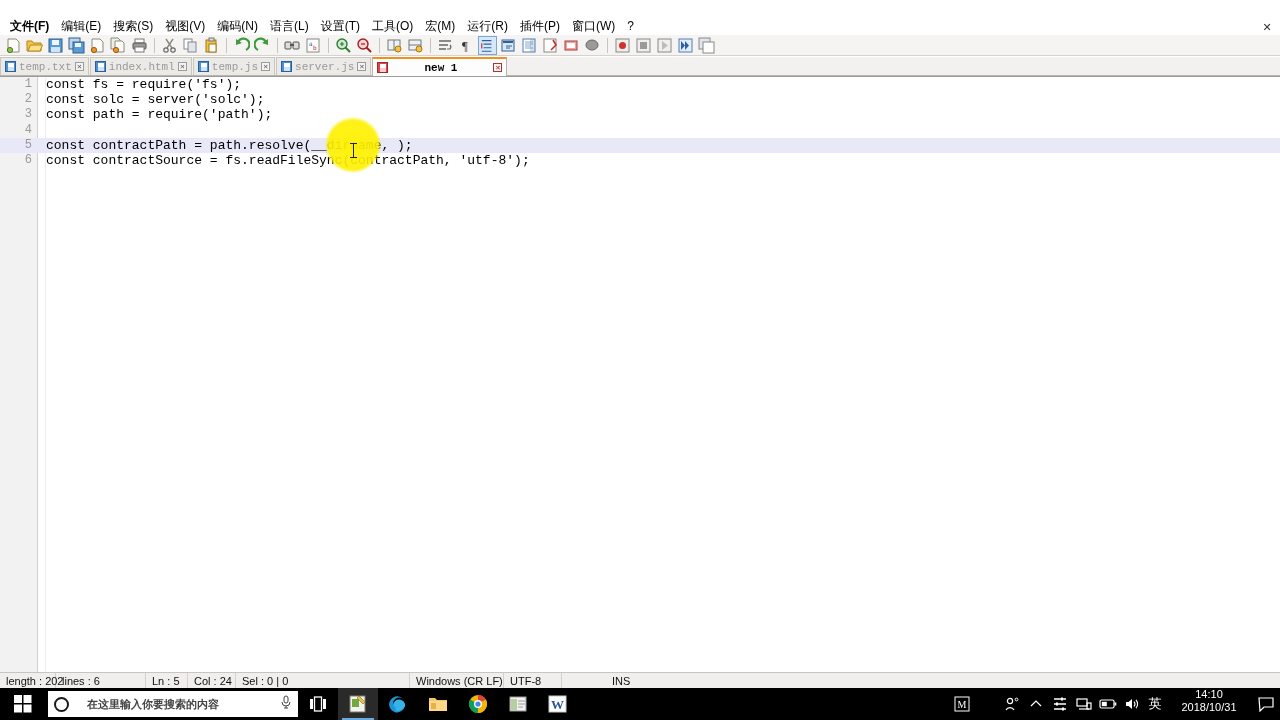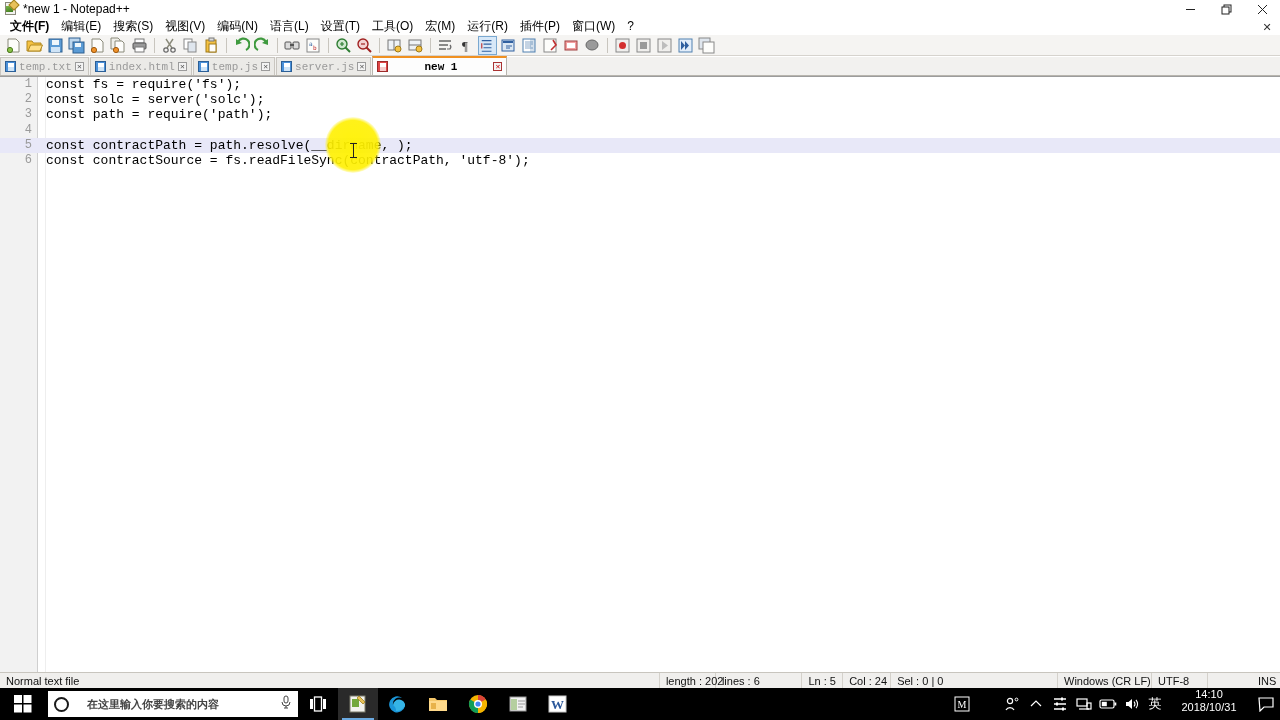--- a/index.html
+++ b/index.html
@@ -73,21 +73,21 @@
   .tb-btn:first-child { margin-left: 4px; }
   .tb-btn.active { background: #d7e8f8; border: 1px solid #7aa8d0; }
   .tb-sep {
     width: 1px; height: 15px; background: #c8c5be; margin: 0 4px; flex: none;
   }
 
   
   .tabbar {
     position: absolute; top: 57px; left: 0; width: 1280px; height: 19px;
     background: #f2f1ef; border-bottom: 1px solid #b8b5ae;
-    display: flex; align-items: flex-end;
+    display: flex; align-items: flex-start;
   }
   .tab {
     height: 18px; display: flex; align-items: center; gap: 3px;
     padding: 0 4px 0 4px; font-size: 11px; color: #9a9a9a;
     font-family: "Liberation Mono", monospace;
     background: #ebeae7; border: 1px solid #c9c6c0; border-bottom: none;
     margin-right: 1px; white-space: nowrap; position: relative;
   }
   .tab .tabicon {
     width: 11px; height: 11px; flex: none; position: relative;
@@ -223,46 +223,20 @@
   .tray-notif {
     width: 28px; height: 32px; display: flex; align-items: center;
     justify-content: center;
   }
 </style>
 </head>
 <body>
 
 <div id="app">
 
-  <div class="titlebar">
-    <div class="title-icon">
-      <div class="pg"></div>
-        <div class="grn"></div>
-        <div class="pen"></div>
-    </div>
-    <div class="title-text">*new 1 - Notepad++</div>
-    <div class="wincontrols">
-      <div class="wc">
-        <svg width="11" height="11" viewBox="0 0 11 11">
-            <rect x="1" y="5" width="9" height="1" fill="#222"></rect>
-          </svg>
-      </div>
-      <div class="wc">
-        <svg width="11" height="11" viewBox="0 0 11 11">
-          <rect x="3" y="1" width="7" height="7" fill="none" stroke="#222" stroke-width="1"></rect>
-          <rect x="1" y="3" width="7" height="7" fill="#fff" stroke="#222" stroke-width="1"></rect>
-        </svg>
-      </div>
-      <div class="wc close">
-        <svg width="11" height="11" viewBox="0 0 11 11">
-          <path d="M1,1 L10,10 M10,1 L1,10" stroke="#222" stroke-width="1" fill="none"></path>
-        </svg>
-      </div>
-    </div>
-  </div>
 
   <div class="menubar">
     <div class="menu-item">文件(F)</div>
     <div class="menu-item">编辑(E)</div>
     <div class="menu-item">搜索(S)</div>
     <div class="menu-item">视图(V)</div>
     <div class="menu-item">编码(N)</div>
     <div class="menu-item">语言(L)</div>
     <div class="menu-item">设置(T)</div>
     <div class="menu-item">工具(O)</div>
@@ -542,21 +516,20 @@
         </div>
       </div>
       <div class="click-halo" id="halo" style="left: 325px; top: 40px; width: 56px; height: 56px;"></div>
       <div class="ibeam" id="ibeam" style="left: 350px; top: 66px;">
           <span></span>
         </div>
     </div>
   </div>
 
   <div class="statusbar">
-    <div class="sb-cell" style="width:690px">Normal text file</div>
     <div class="sb-cell" style="width:56px">length : 202</div>
     <div class="sb-cell" style="width:90px">lines : 6</div>
     <div class="sb-cell" style="width:42px">Ln : 5</div>
     <div class="sb-cell" style="width:48px">Col : 24</div>
     <div class="sb-cell" style="width:174px">Sel : 0 | 0</div>
     <div class="sb-cell" style="width:94px">Windows (CR LF)</div>
     <div class="sb-cell" style="width:58px">UTF-8</div>
     <div class="sb-cell noborder" style="width:28px">INS</div>
   </div>
 

